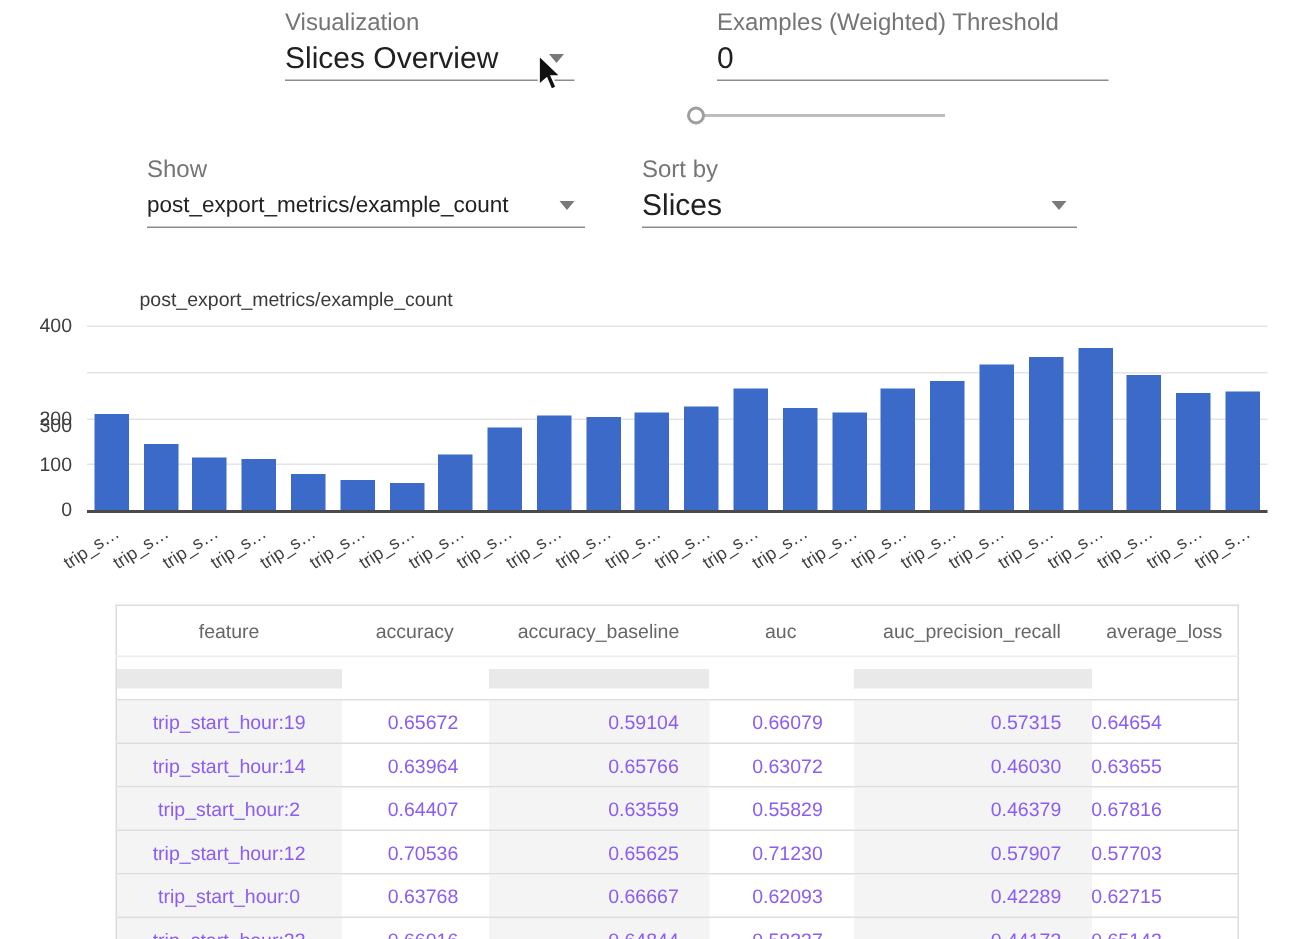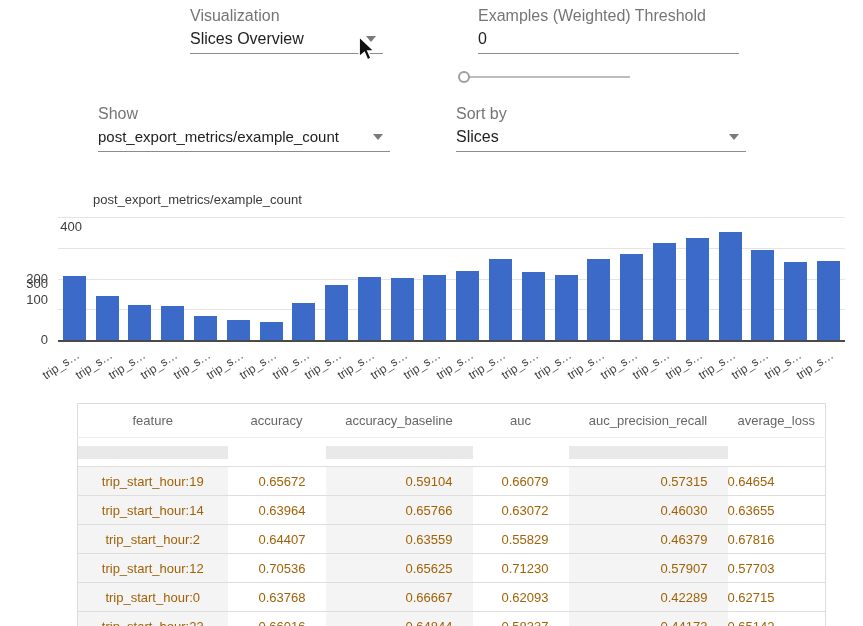--- a/index.html
+++ b/index.html
@@ -5,28 +5,28 @@
   * { box-sizing: border-box; }
   html,body { margin:0; padding:0; background:#fff; }
   .stage {
     position:relative; width:863px; height:626px; overflow:hidden;
     background:#fff; font-family:"Liberation Sans", sans-serif;
   }
   
   .field { position:absolute; }
   .flabel { font-size:16px; color:#757575; height:16px; line-height:16px; white-space:nowrap; }
   .fvalue {
-    position:relative; font-size:16px; color:#212121; height:30px; line-height:30px;
+    position:relative; font-size:20px; color:#212121; height:30px; line-height:30px;
     border-bottom:1px solid #8c8c8c; white-space:nowrap;
   }
   .field-visualization { left:190px; top:8px;  width:193px; }
   .field-threshold     { left:446px; top:8px;  width:261px;margin-left:32px; }
   .field-show          { left:98px;  top:106px; width:292px; }
   .field-show .fvalue  { font-size:15px; }
-  .field-sort          { left:428px; top:106px; width:290px;margin-left:28px; }
+  .field-sort          { left:428px; top:106px; width:290px; }
   .caret {
     position:absolute; right:7px; bottom:11px; width:0; height:0;
     border-left:5px solid transparent; border-right:5px solid transparent;
     border-top:6px solid #797979;
   }
   
   .slider-track { position:absolute; left:464px; top:76px; width:166px; height:2px; background:#bdbdbd; }
   .slider-handle {
     position:absolute; left:458px; top:71px; width:12px; height:12px; border-radius:50%;
     border:2px solid #9e9e9e; background:#fff;
@@ -54,21 +54,21 @@
   
   .metrics-table-wrap { position:absolute; left:77px; top:403px; width:748px; }
   table.metrics { border-collapse:collapse; table-layout:fixed; width:748px; font-size:13px; background:#fff; border:1px solid #dcdcdc; }
   table.metrics th {
     height:34px; font-weight:400; color:#666; text-align:center;
     border-bottom:1px solid #ececec; padding:0; white-space:nowrap; overflow:hidden;
   }
   tr.filter-row td { height:17px; padding:2px 1px; }
   .filterbox { height:13px; background:#e9e9e9; }
   table.metrics tbody td {
-    height:29px; border-top:1px solid #ddd; color:#a16207; padding:0; white-space:nowrap; overflow:hidden;
+    height:29px; border-top:1px solid #ddd; color:#8b5cf6; padding:0; white-space:nowrap; overflow:hidden;
   }
   td.striped, tr.filter-row td.striped-bg { background:#f4f4f4; }
   tr.filter-row td { background:#fff; }
   td.c-feature { text-align:center; }
   td.c-num { text-align:right; padding-right:20px !important; }
   td.c-num-last { text-align:left; padding-right:4px !important; }
 </style>
 </head>
 <body>
 
@@ -116,24 +116,24 @@
   <div class="legend-label">post_export_metrics/example_count</div>
 
   <div id="grid">
       <div class="gridline" style="top: 309.25px;"></div>
       <div class="gridline" style="top: 278.5px;"></div>
       <div class="gridline" style="top: 247.75px;"></div>
       <div class="gridline" style="top: 217px;"></div>
     </div>
   <div id="yaxis">
       <div class="ytick" style="top: 332px;">0</div>
-      <div class="ytick" style="top: 292px;">100</div>
+      <div class="ytick" style="top: 302px;">100</div>
       <div class="ytick" style="top: 270.5px;">200</div>
       <div class="ytick" style="top: 239.75px; margin-top: 36px;">300</div>
-      <div class="ytick" style="top: 219px; margin-left: 34px;">400</div>
+      <div class="ytick" style="top: 209px;">400</div>
     </div>
   <div class="axis-baseline"></div>
   <div class="bars" id="bars">
       <div class="bar" style="height: 64px; background: rgb(59, 106, 200);"></div>
       <div class="bar" style="height: 44px; background: rgb(59, 106, 200);"></div>
       <div class="bar" style="height: 35px; background: rgb(59, 106, 200);"></div>
       <div class="bar" style="height: 34px; background: rgb(59, 106, 200);"></div>
       <div class="bar" style="height: 24px; background: rgb(59, 106, 200);"></div>
       <div class="bar" style="height: 20px; background: rgb(59, 106, 200);"></div>
       <div class="bar" style="height: 18px; background: rgb(59, 106, 200);"></div>

